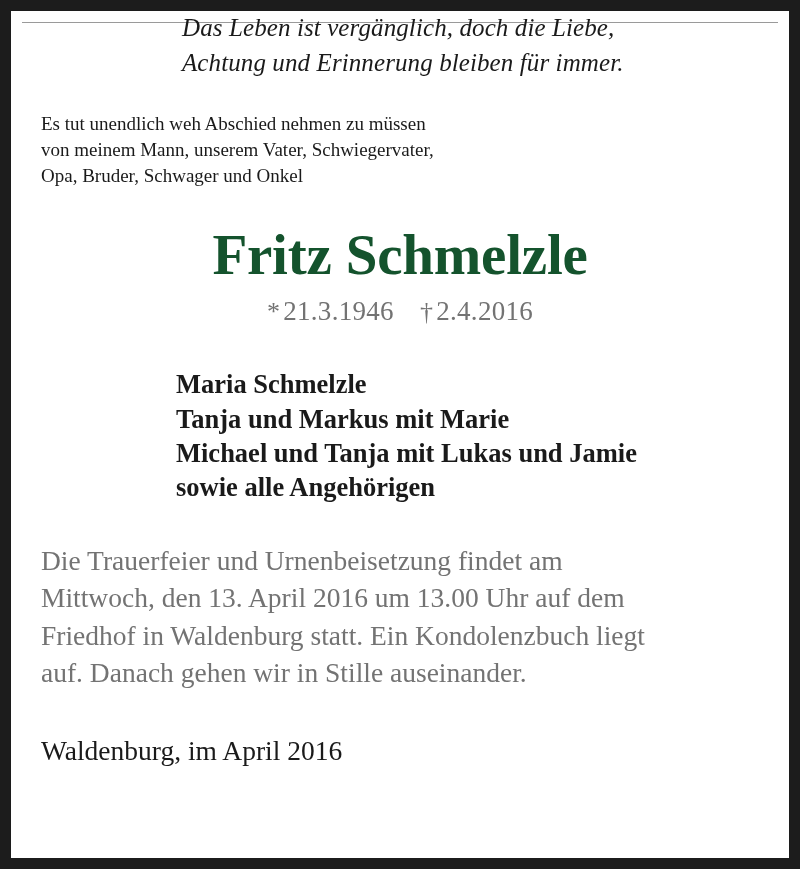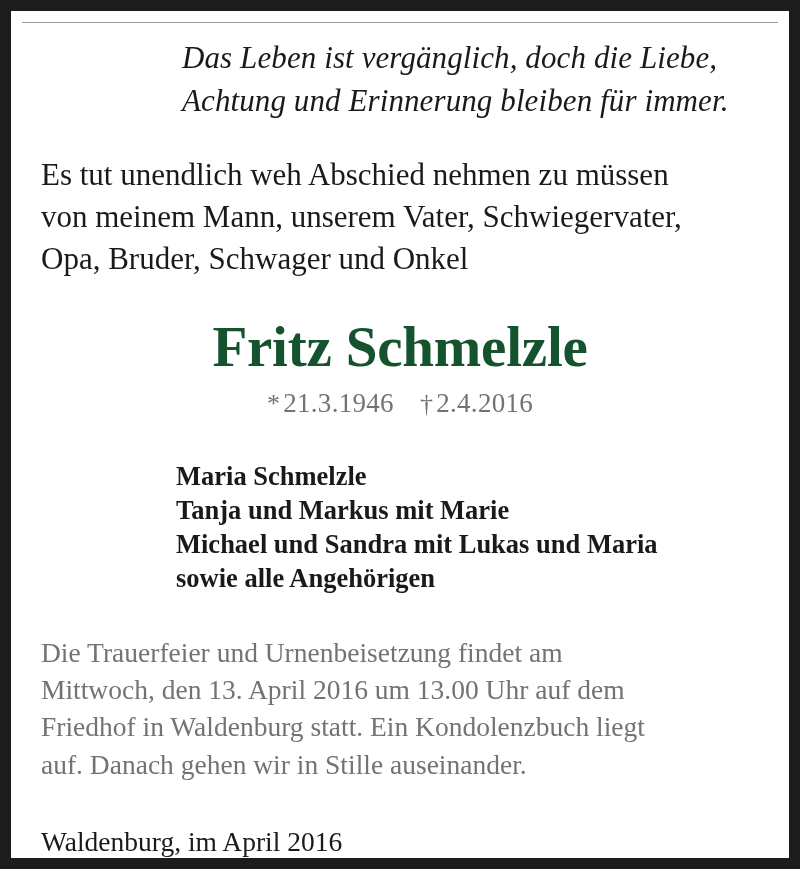--- a/index.html
+++ b/index.html
@@ -30,36 +30,35 @@
   .content {
     position: absolute;
     left: 0;
     top: 0;
     width: 778px;
     padding: 0 19px;
     box-sizing: border-box;
   }
 
   .epigraph {
-    margin-top: 26px;
     padding-left: 152px;
     font-style: italic;
-    font-size: 31px;
+    font-size: 25px;
     line-height: 1.38;
     color: #1a1a1a;
     letter-spacing: 0.1px;
   }
   .epigraph div {
     white-space: nowrap;
   }
 
   .lead {
     margin-top: 31px;
     padding-left: 11px;
-    font-size: 31px;
+    font-size: 19px;
     line-height: 1.36;
     color: #1a1a1a;
   }
   .lead div {
     white-space: nowrap;
   }
 
   .deceased-name {
     margin-top: 37px;
     text-align: center;
@@ -149,21 +148,21 @@
     <div class="deceased-name">Fritz Schmelzle</div>
 
     <div class="dates">
       <span class="sym">*</span><span class="thin"></span><span>21.3.1946</span><span class="gap"></span><span class="sym">†</span><span class="thin"></span><span>2.4.2016</span>
     </div>
 
     <div class="memorial">
       <div class="memorial-names">
         <div>Maria Schmelzle</div>
         <div>Tanja und Markus mit Marie</div>
-        <div>Michael und Sandra mit Lukas und Maria</div>
+        <div>Michael und Tanja mit Lukas und Jamie</div>
         <div>sowie alle Angehörigen</div>
       </div>
     </div>
 
     <div class="details">
       <div>Die Trauerfeier und Urnenbeisetzung findet am</div>
       <div>Mittwoch, den 13. April 2016 um 13.00 Uhr auf dem</div>
       <div>Friedhof in Waldenburg statt. Ein Kondolenzbuch liegt</div>
       <div>auf. Danach gehen wir in Stille auseinander.</div>
     </div>

